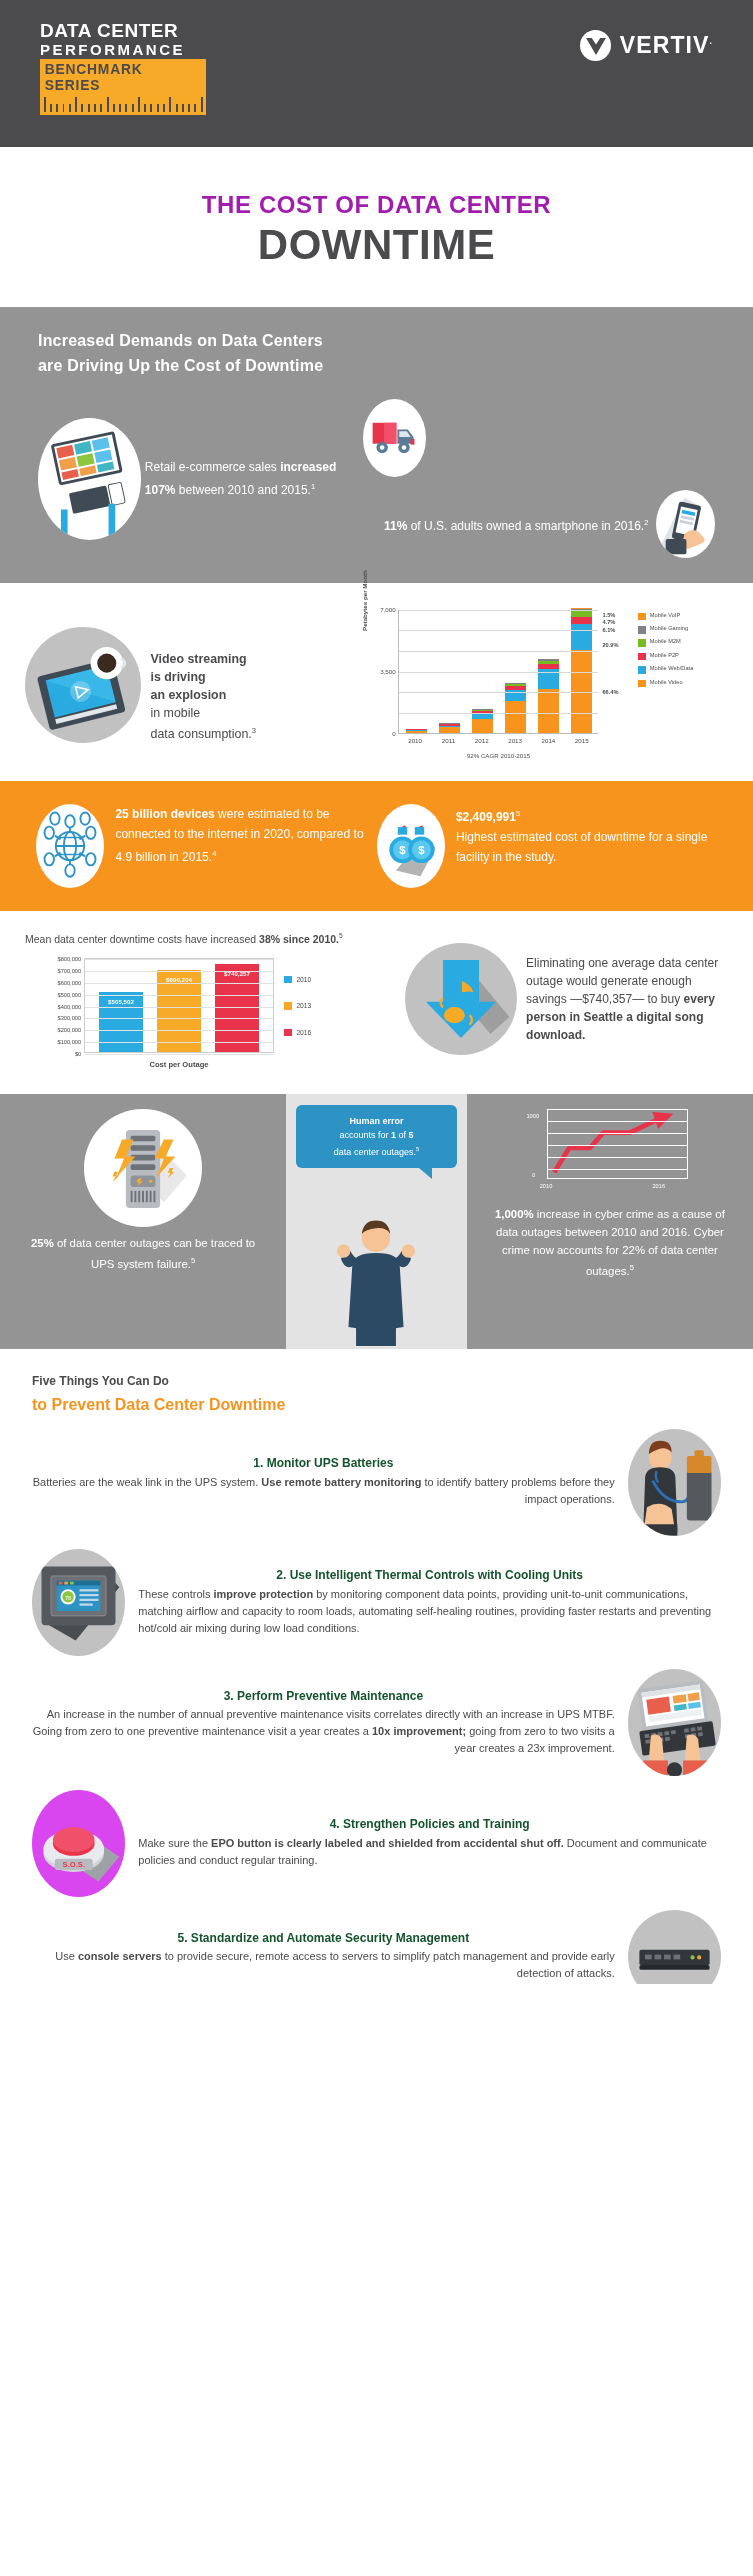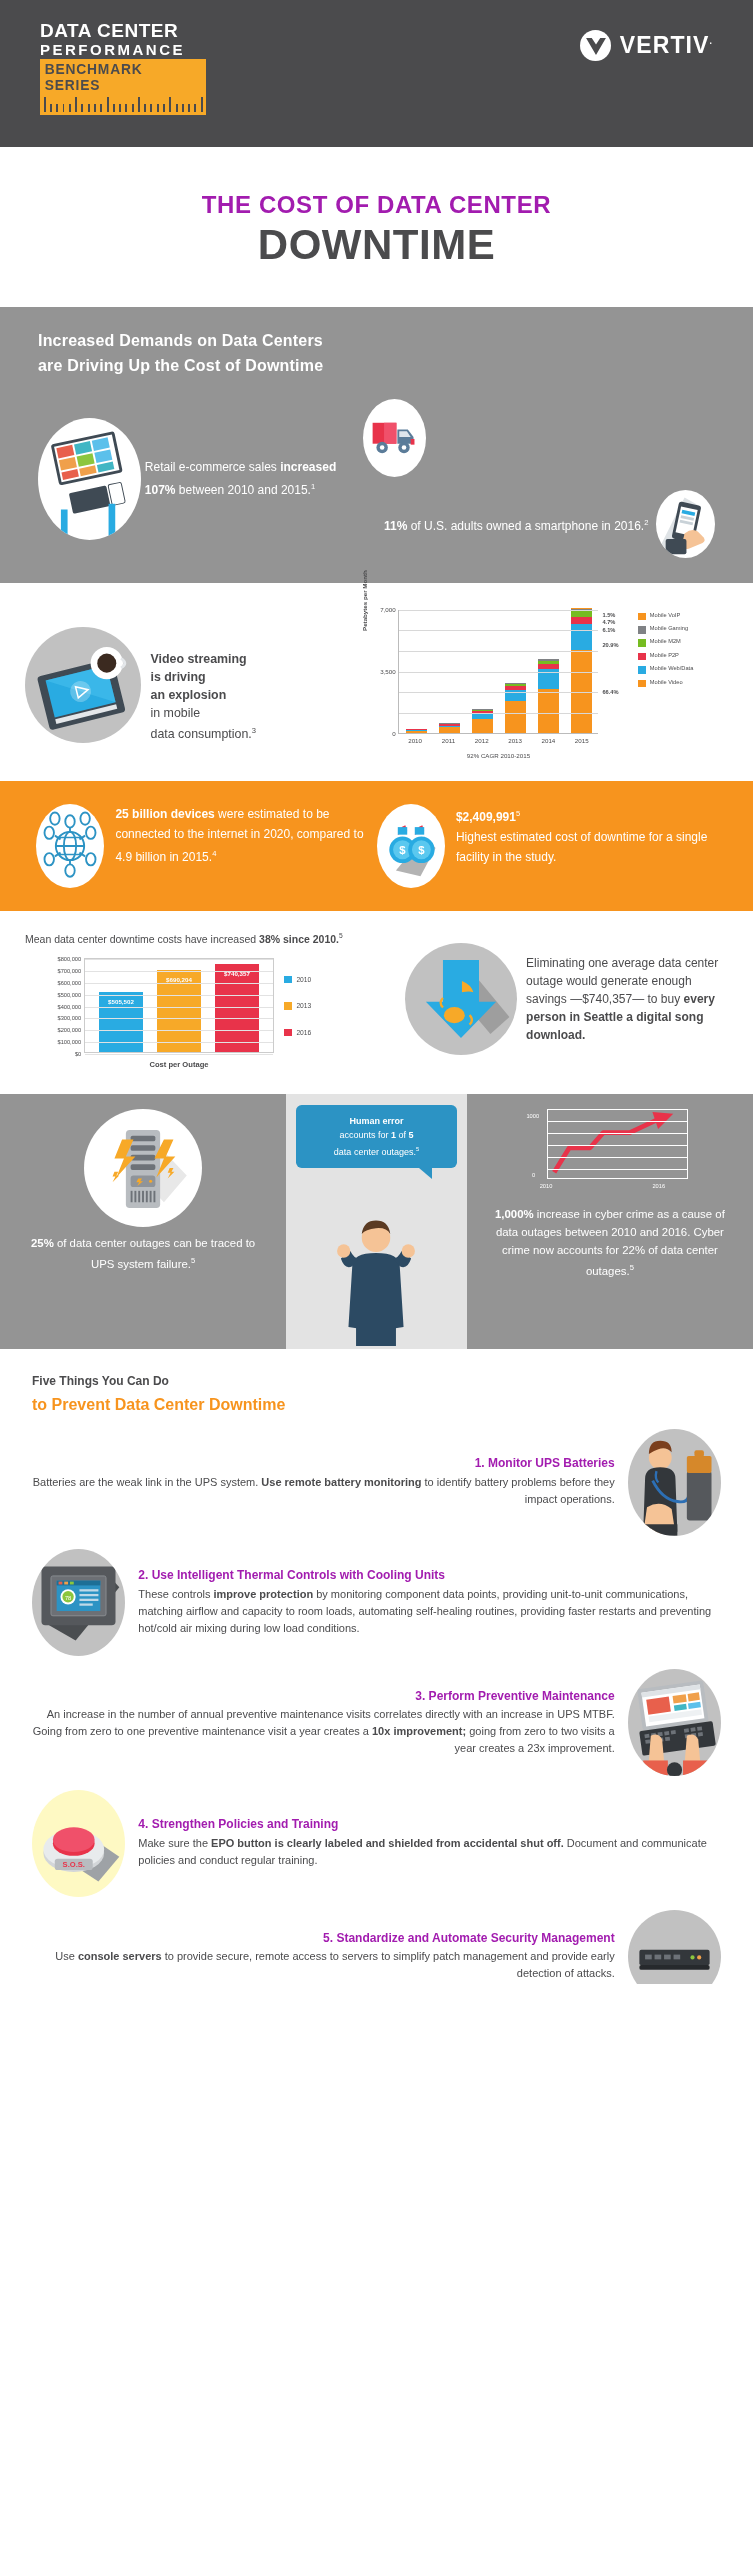--- a/index.html
+++ b/index.html
@@ -130,21 +130,21 @@
   .c3-x1 { position:absolute; left:13.3px; top:76px; font-size:5.7px; color:#fff;}
   .c3-x2 { position:absolute; left:126px; top:76px; font-size:5.7px; color:#fff;}
 
   
   .sec-five { background:#fff; padding:21px 32px 9.5px 32px; }
   .five-h1 { color:#4b4b4d; font-size:12px; font-weight:bold; line-height:23px;}
   .five-h2 { color:#f7941e; font-size:16px; font-weight:bold; line-height:23px; margin-bottom:11.4px;}
   .tip { display:flex; align-items:center; gap:13.3px; margin:13.3px 0; }
   .tip.rev { flex-direction:row-reverse; }
   .tip-body { flex:1; }
-  .tip-title { color:#a21caf; font-size:12px; font-weight:bold; margin-bottom:3.8px;}
+  .tip-title { color:#14532d; font-size:12px; font-weight:bold; margin-bottom:3.8px;text-align:center;}
   .tip-text { color:#4b4b4d; font-size:11px; line-height:17px;}
   .tip-text b { font-weight:bold;}
   .ta-right { text-align:right; }
   .ta-left { text-align:left; }
 
   
   .learn { background:#f7941e; padding:19px 34px; color:#fff; font-size:18px; font-weight:bold;}
   .learn i { font-style:italic; }
   .learn .reg { font-weight:normal; }
 
@@ -713,21 +713,21 @@
       </div>
       <div class="tip-body ta-right">
         <div class="tip-title">3. Perform Preventive Maintenance</div>
         <div class="tip-text">
           <span>An increase in the number of annual preventive maintenance visits correlates directly with an increase in UPS MTBF. Going from zero to one preventive maintenance visit a year creates a </span><b>10x improvement;</b><span> going from zero to two visits a year creates a 23x improvement.</span>
         </div>
       </div>
     </div>
 
     <div class="tip">
-      <div class="circ" style="width:93px;height:107px;background:#fef9c3;">
+      <div class="circ" style="width:93px;height:107px;background:#d946ef;">
         <svg width="93" height="107" viewBox="0 0 98 112">
           <path d="M48 40 L92 70 L70 96 L30 70 Z" fill="#9ea2a6"></path>
           <ellipse cx="44" cy="66" rx="32" ry="20" fill="#d3d6d9"></ellipse>
           <ellipse cx="44" cy="62" rx="32" ry="20" fill="#e8ebed"></ellipse>
           <ellipse cx="44" cy="56" rx="22" ry="13" fill="#e8334a"></ellipse>
           <ellipse cx="44" cy="52" rx="22" ry="13" fill="#f0506a"></ellipse>
           <rect x="24" y="72" width="40" height="12" rx="3" fill="#b8bcc0"></rect>
           <text x="44" y="81" font-size="8" font-weight="bold" fill="#e8334a" text-anchor="middle" font-family="Liberation Sans">S.O.S.</text>
         </svg>
       </div>

